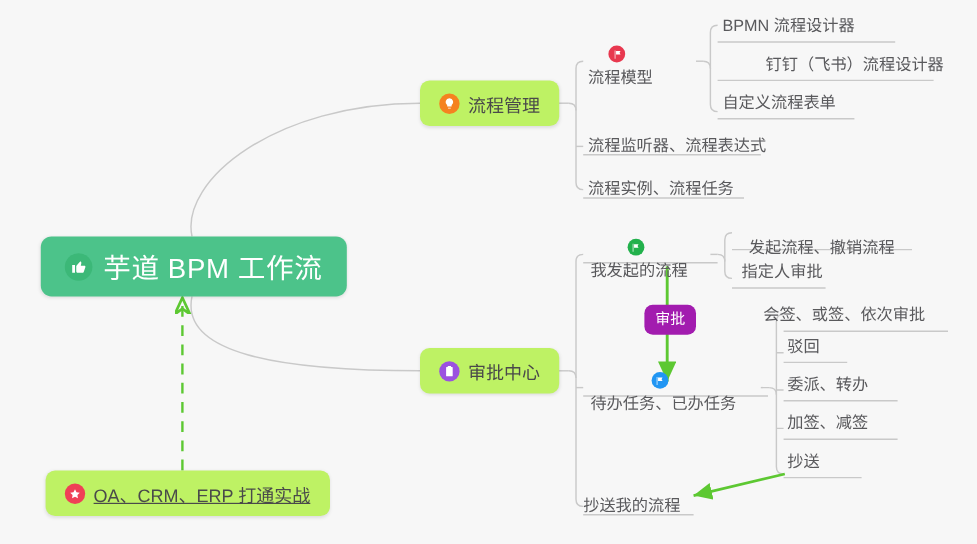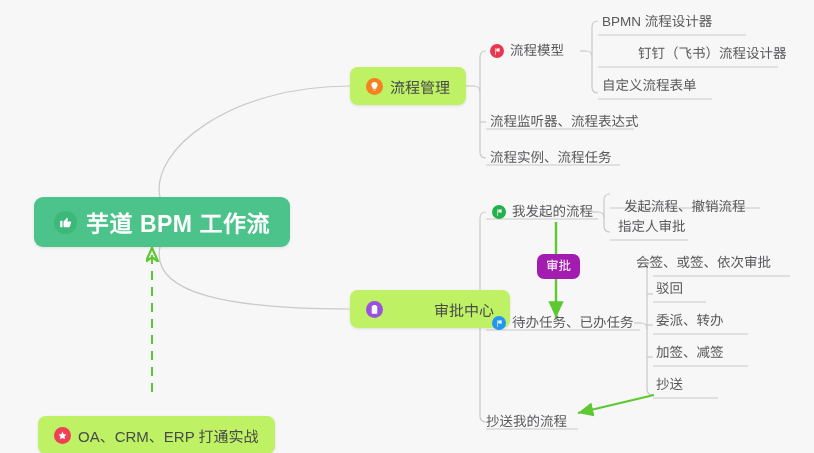--- a/index.html
+++ b/index.html
@@ -22,21 +22,20 @@
   
   .root{
     background:#4cc38a;
     border-radius:9px;
     padding:0 20px;
     height:50px;
     box-shadow:0 1px 3px rgba(0,0,0,.10);
     color:#ffffff;
     font-size:23px;
     letter-spacing:.5px;
-    font-weight:bold;
   }
   .root .lbl{color:#fff;font-size:23px;white-space:nowrap;}
 
   
   .card{
     background:#bef264;
     border-radius:8px;
     height:38px;
     padding:0 16px;
     box-shadow:0 1px 3px rgba(0,0,0,.10);
@@ -51,21 +50,21 @@
   .leaf{
     font-size:13.5px;
     color:#59595c;
     white-space:nowrap;
     height:26px;
     line-height:26px;
   }
   .leaf .lbl{white-space:nowrap;}
 
   
-  .leaf.iconed{padding-left:0;}
+  .leaf.iconed{padding-left:0;flex-direction:column;}
 
   
   .tag{
     position:absolute;
     background:#a21caf;
     color:#ffffff;
     border-radius:7px;
     font-size:12.5px;
     height:25px;
     line-height:25px;
@@ -171,21 +170,21 @@
 
   <div class="node card" style="left:350px;top:67px;">
     <span class="chip" style="background:#f58220;">
       <svg width="11" height="11" viewBox="0 0 24 24" fill="#ffffff">
         <path d="M12 2a7 7 0 0 0-4 12.7V17h8v-2.3A7 7 0 0 0 12 2zM9.5 19h5v1.5h-5z"></path>
       </svg>
     </span>
     <span class="lbl">流程管理</span>
   </div>
 
-  <div class="node card" style="left:350px;top:290px;gap:44px;">
+  <div class="node card" style="left:350px;top:290px;">
     <span class="chip" style="background:#9b51e0;">
       <svg width="11" height="11" viewBox="0 0 24 24" fill="#ffffff">
         <path d="M9 2h6v2h2a1 1 0 0 1 1 1v15a1 1 0 0 1-1 1H7a1 1 0 0 1-1-1V5a1 1 0 0 1 1-1h2V2zm-1 7h8v1.6H8V9zm0 4h8v1.6H8V13zm0 4h5v1.6H8V17z"></path>
       </svg>
     </span>
     <span class="lbl">审批中心</span>
   </div>
 
   <div class="node leaf iconed" style="left:490px;top:38px;">
     <span class="chip sm" style="background:#e8384f;">
@@ -254,21 +253,21 @@
   </div>
   <div class="node leaf" style="left:656px;top:340px;">
     <span class="lbl">加签、减签</span>
   </div>
   <div class="node leaf" style="left:656px;top:372px;">
     <span class="lbl">抄送</span>
   </div>
 
   <div class="tag" style="left:537px;top:254px;">审批</div>
 
-  <div class="node card callout" style="left:38px;top:416px;">
+  <div class="node card callout" style="left:38px;top:392px;text-decoration:underline;">
     <span class="chip" style="background:#ef4056;">
       <svg width="11" height="11" viewBox="0 0 24 24" fill="#ffffff">
         <path d="M12 3.5l2.7 5.5 6 .9-4.35 4.2 1.03 6-5.38-2.82L6.6 20.1l1.03-6L3.3 9.9l6-.9z"></path>
       </svg>
     </span>
     <span class="lbl">OA、CRM、ERP 打通实战</span>
   </div>
 
 </div>
 

